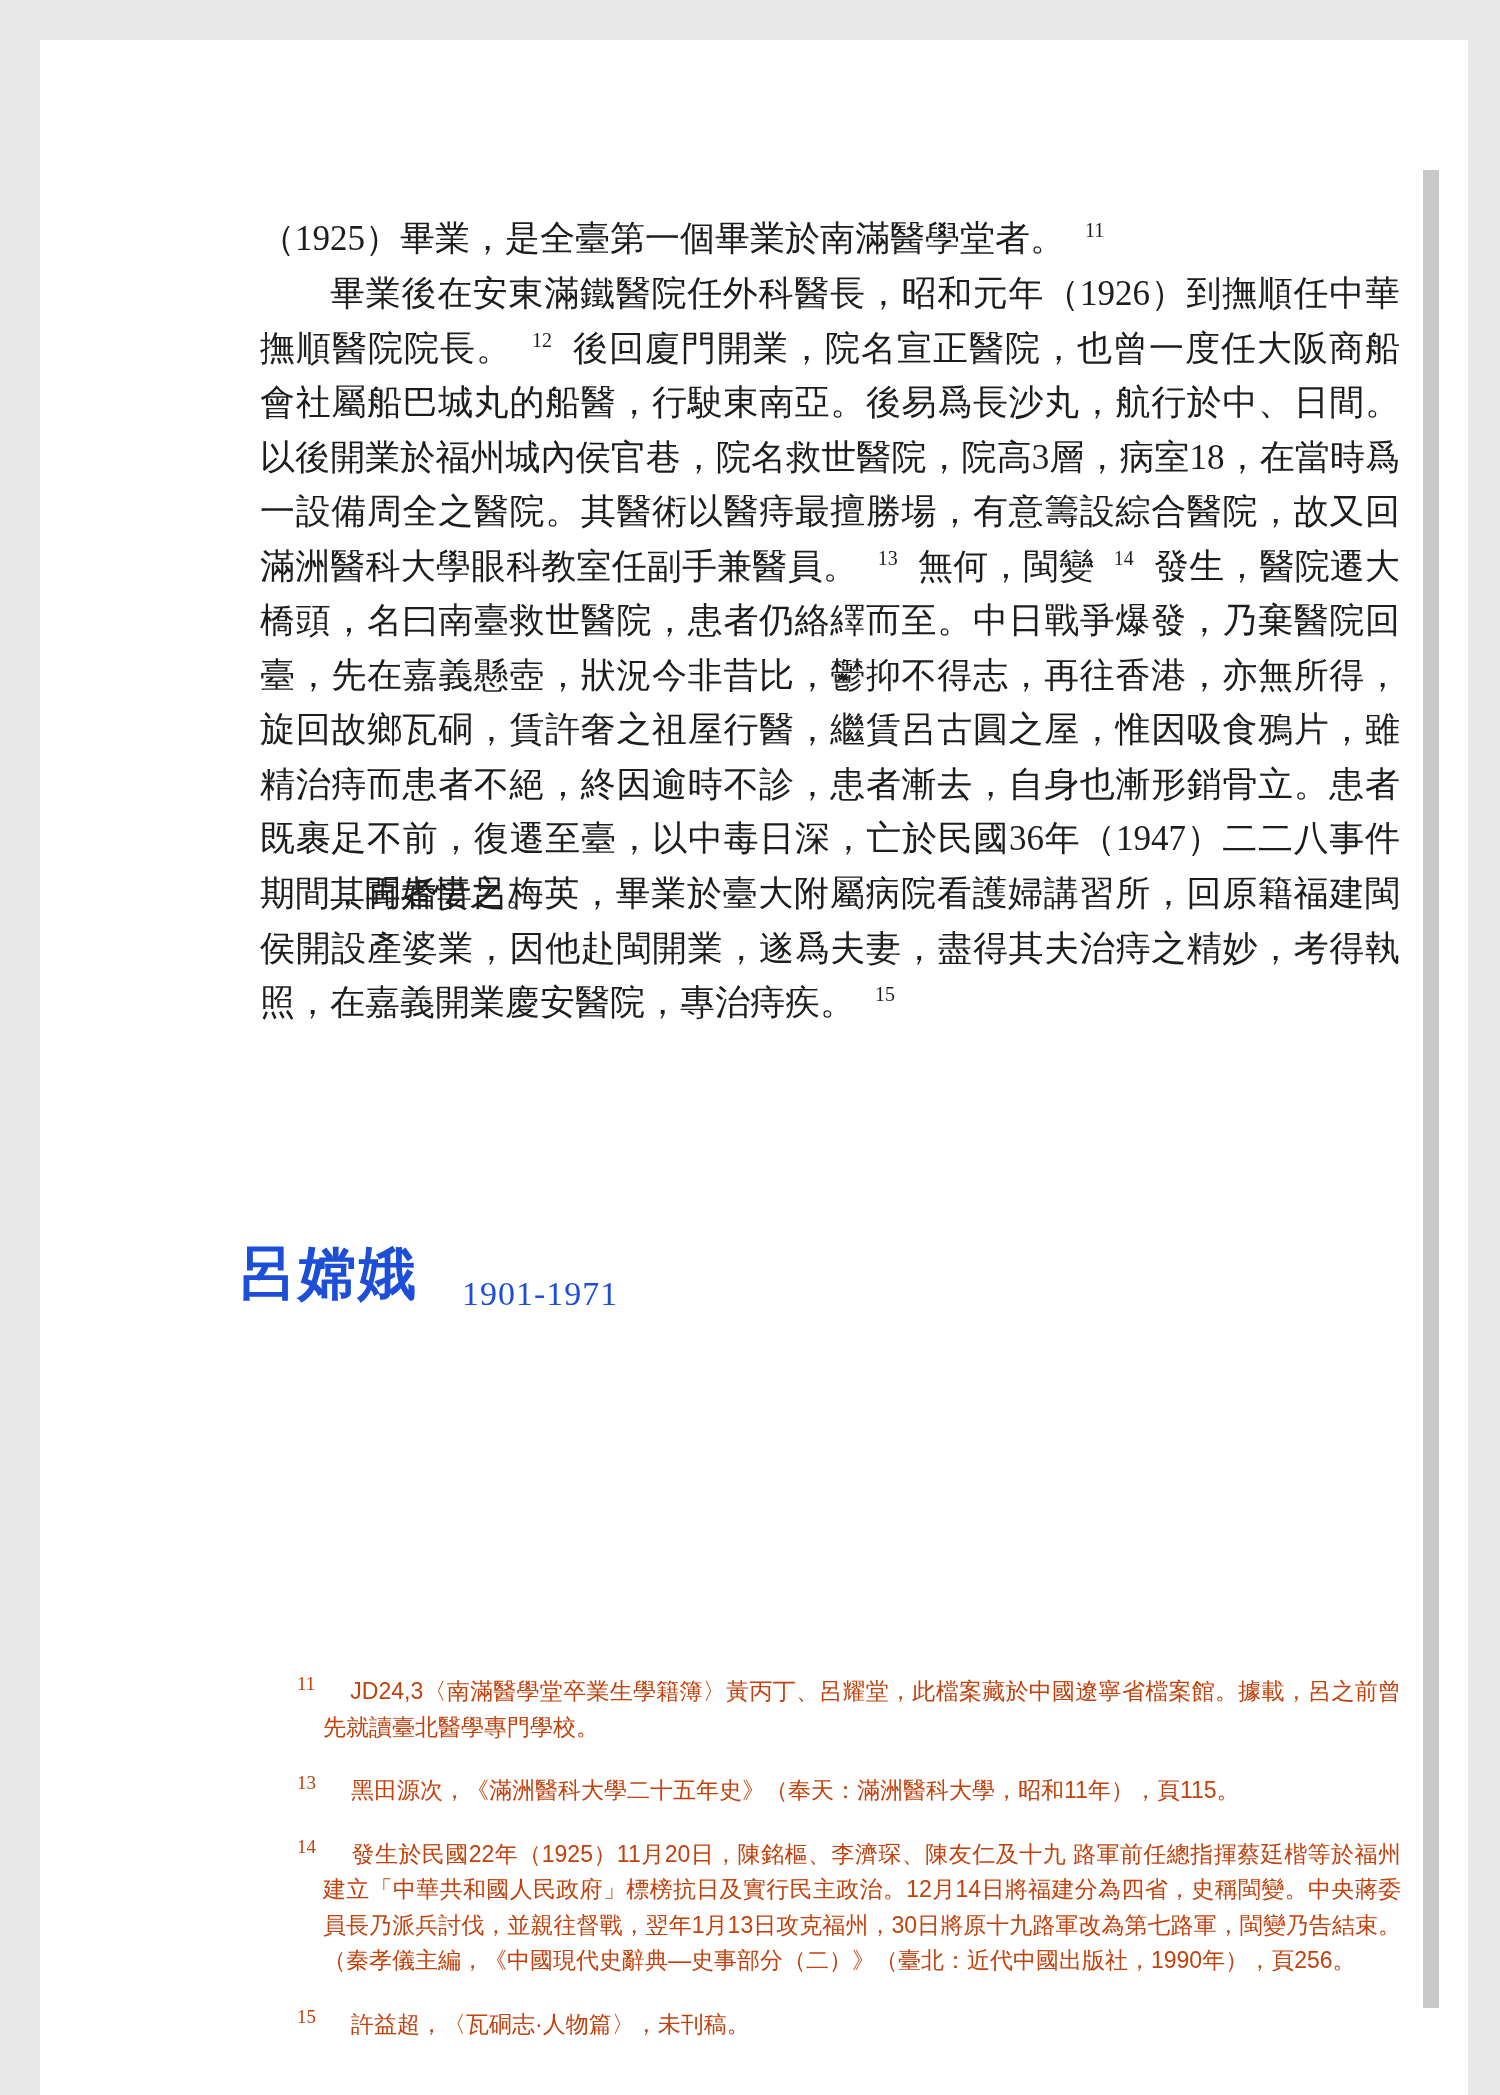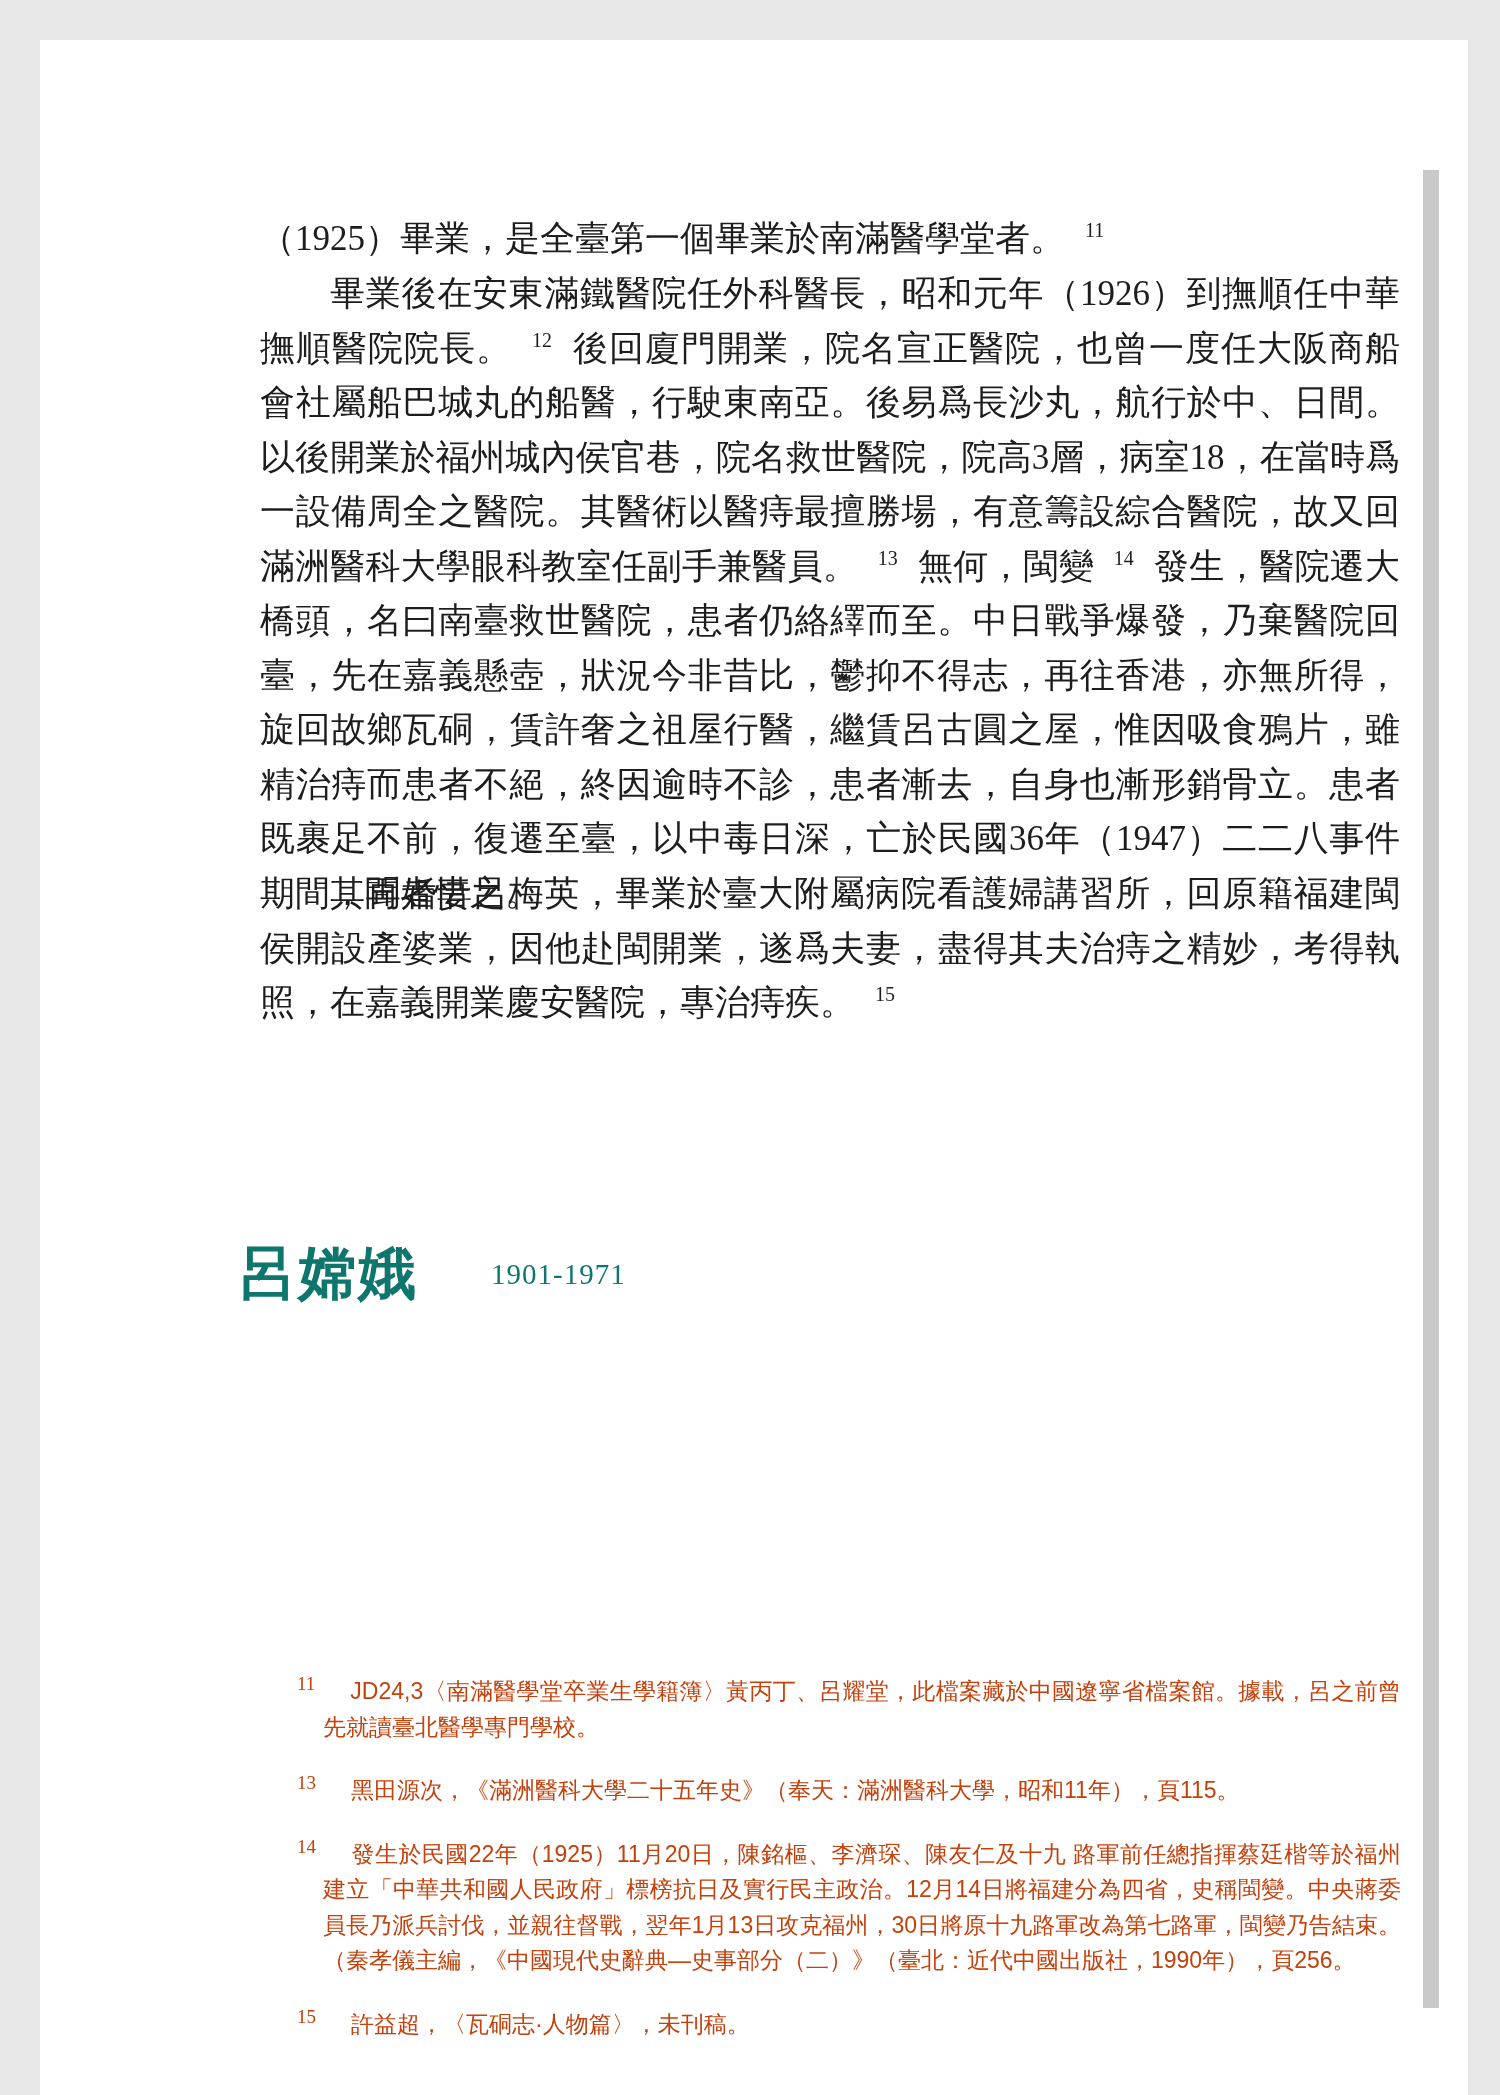--- a/index.html
+++ b/index.html
@@ -28,30 +28,30 @@
   .p4 { top:1240px; }
   sup.supnum {
     font-size:20px;
     line-height:0;
     vertical-align:super;
     letter-spacing:0;
   }
   .sec-head {
     position:absolute;
     left:158px; top:1155px;
-    display:flex; align-items:center; gap:33px;
-    color:#0f766e;
+    display:flex; align-items:flex-end; gap:4px;
+    color:#1d4ed8;
   }
   .sec-head .name {
     font-size:58px;
     font-weight:bold;
     letter-spacing:2px;
   }
   .sec-head .years {
-    font-size:29px;
+    font-size:34px;
     letter-spacing:1px;
   }
   .footnotes {
     position:absolute;
     left:193px; top:1594px; width:1184px;
     font-family:"Liberation Sans","DejaVu Sans",sans-serif;
     font-size:23px;
     line-height:35.5px;
     color:#c2410c;
     text-align:justify;

